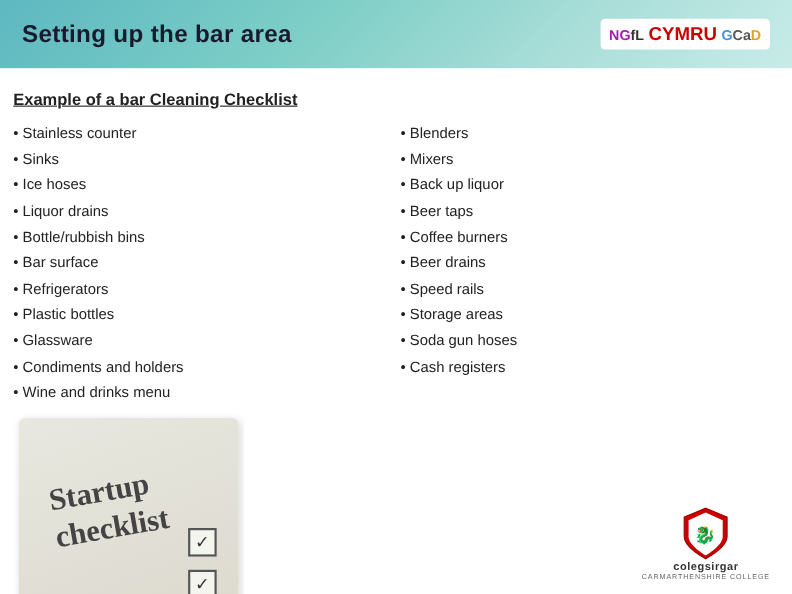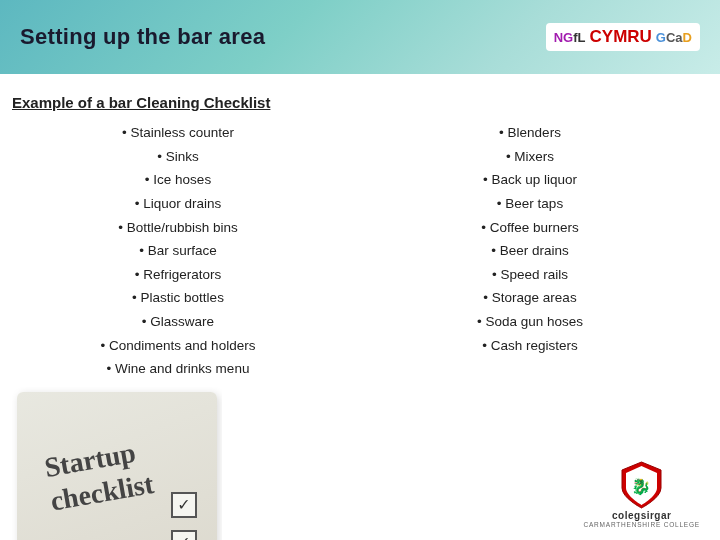--- a/index.html
+++ b/index.html
@@ -6,21 +6,21 @@
     body {
       width: 720px;
       height: 540px;
       font-family: Arial, Helvetica, sans-serif;
       background: #fff;
       overflow: hidden;
     }
 
     .header {
       background: linear-gradient(135deg, #5db8c0 0%, #7ecfc7 40%, #a8ddd8 70%, #c8ece8 100%);
-      height: 74px;
+      height: 62px;
       display: flex;
       align-items: center;
       justify-content: space-between;
       padding: 0 20px;
       position: relative;
     }
 
     .header-title {
       color: #1a1a2e;
       font-size: 22px;
@@ -75,21 +75,20 @@
       font-size: 15px;
       font-weight: bold;
       color: #222;
       margin-bottom: 10px;
       text-decoration: underline;
     }
 
     .columns-wrapper {
       display: flex;
       gap: 20px;
-      text-align: center;
     }
 
     .col {
       flex: 1;
     }
 
     .col ul {
       list-style: none;
       padding: 0;
     }

